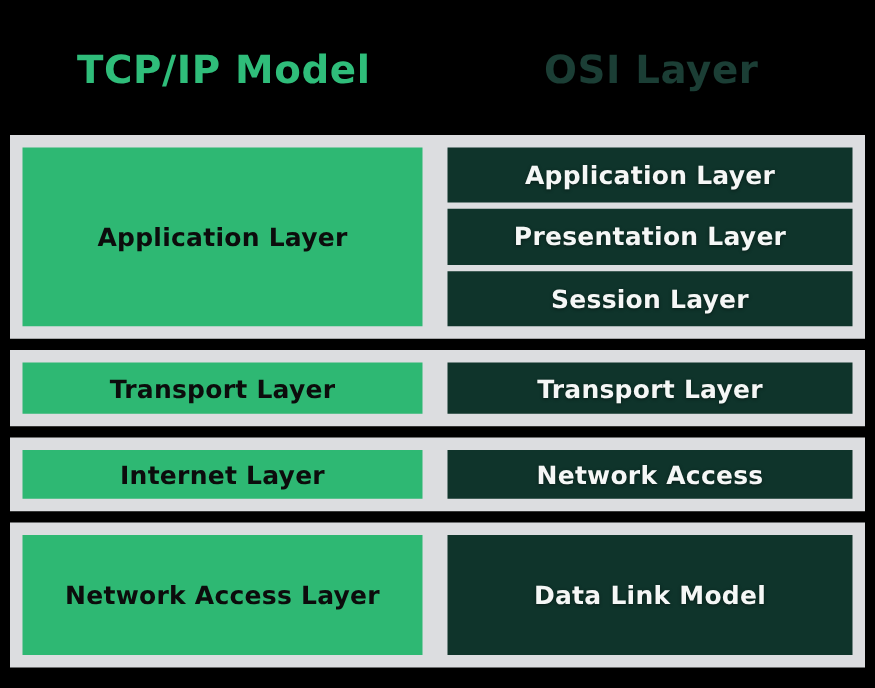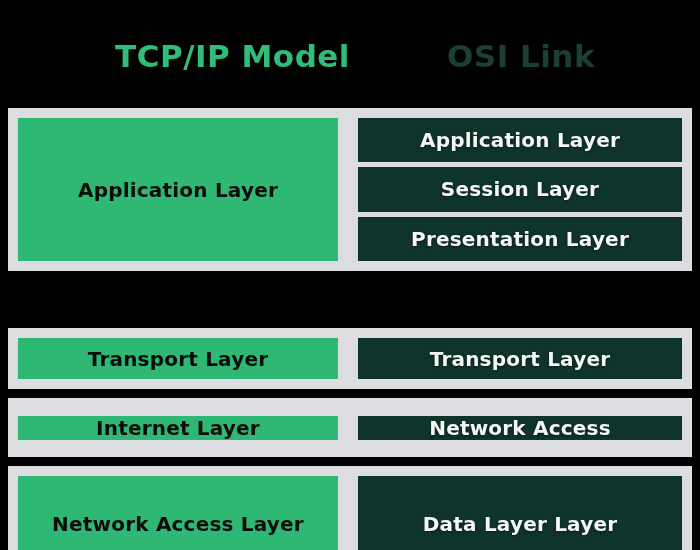--- a/index.html
+++ b/index.html
@@ -23,39 +23,39 @@
     padding: 34px 8px 0 8px;
   }
   .title {
     flex: 1;
     text-align: center;
     font-size: 31px;
     line-height: 44px;
     font-weight: 700;
     letter-spacing: 0.5px;
   }
-  .title.tcp { color: var(--tcpip_title, #2fbd7a); text-align: right; }
+  .title.tcp { color: var(--tcpip_title, #2fbd7a); }
   .title.osi { color: var(--osi_title, #1b3e35); }
 
   .main {
     display: flex;
     flex-direction: column;
     gap: 9px;
     margin: 0 8px;
   }
   .group {
     background: var(--container, #dcdde0);
     padding: 10px;
     display: flex;
     gap: 20px;
     box-sizing: border-box;
   }
   .g1 { height: 163px; }
-  .g2 { height: 61px; margin-top: 48px; }
-  .g3 { height: 59px; align-items: center; }
+  .g2 { height: 61px; }
+  .g3 { height: 59px; }
   .g4 { height: 116px; }
 
   .tcp-box {
     width: 320px;
     flex: 0 0 320px;
     background: var(--tcpip_box, #2eb873);
     color: var(--tcpip_text, #0c0c0c);
     display: flex;
     align-items: center;
     justify-content: center;
@@ -82,49 +82,49 @@
     text-shadow: 0 1px 3px rgba(0,0,0,0.45);
   }
 </style>
 </head>
 <body>
 
 <div class="page">
 
   <div class="header">
     <div class="title tcp">TCP/IP Model</div>
-    <div class="title osi">OSI Link</div>
+    <div class="title osi">OSI Layer</div>
   </div>
 
   <div class="main">
 
     <section class="group g1">
       <div class="tcp-box">Application Layer</div>
       <div class="osi-stack">
         <div class="osi-box">Application Layer</div>
+        <div class="osi-box">Presentation Layer</div>
         <div class="osi-box">Session Layer</div>
-        <div class="osi-box">Presentation Layer</div>
       </div>
     </section>
 
     <section class="group g2">
       <div class="tcp-box">Transport Layer</div>
       <div class="osi-stack">
         <div class="osi-box">Transport Layer</div>
       </div>
     </section>
 
     <section class="group g3">
       <div class="tcp-box">Internet Layer</div>
       <div class="osi-stack">
         <div class="osi-box">Network Access</div>
       </div>
     </section>
 
     <section class="group g4">
       <div class="tcp-box">Network Access Layer</div>
       <div class="osi-stack">
-        <div class="osi-box">Data Layer Layer</div>
+        <div class="osi-box">Data Link Model</div>
       </div>
     </section>
 
   </div>
 </div>
 
 </body></html>

